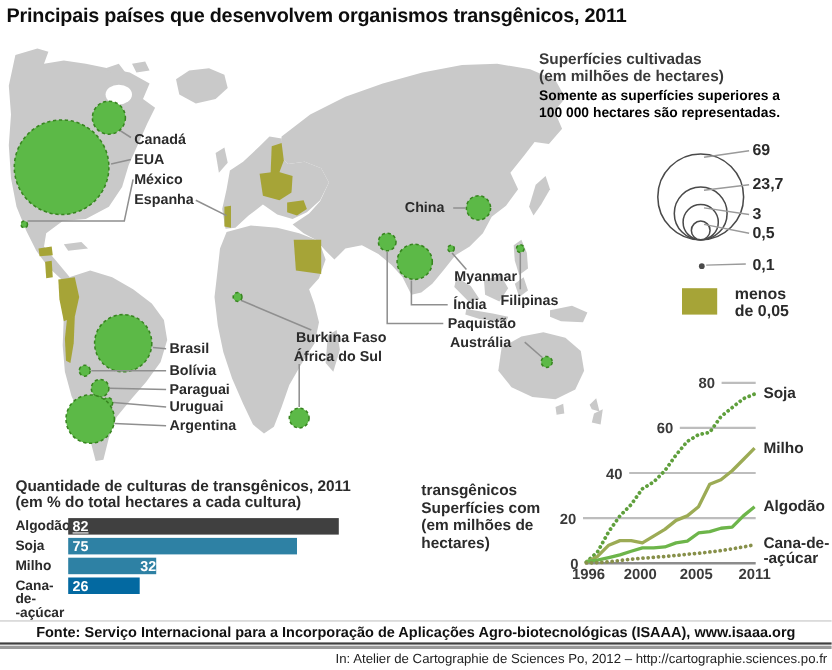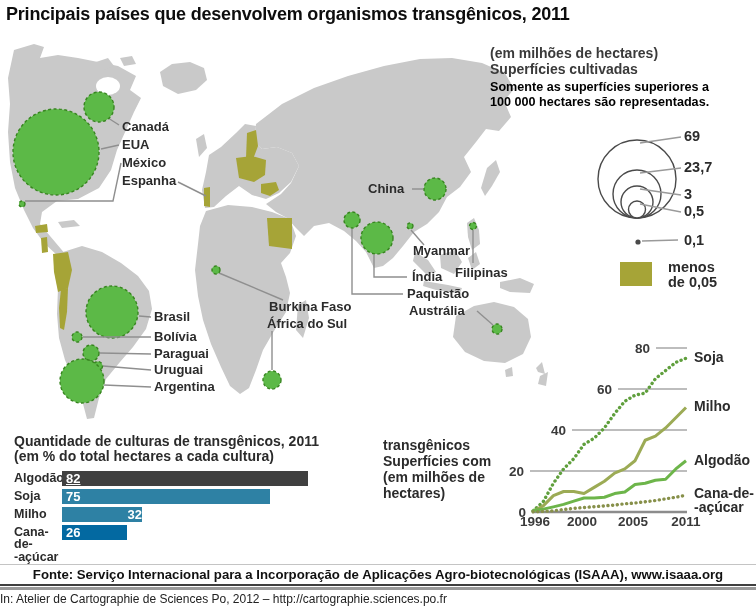--- a/index.html
+++ b/index.html
@@ -35,21 +35,21 @@
   .axis0{stroke:#8c8c8c;stroke-width:2.4;}
   .tick-label{font-size:13.5px;font-weight:bold;fill:#3a3a3a;}
   .series-label{font-size:14px;font-weight:bold;fill:#2b2b2b;}
   .s-solid{fill:none;stroke-width:3;stroke-linejoin:round;}
   .s-dotted{fill:none;stroke-width:3.4;stroke-linecap:round;stroke-linejoin:round;stroke-dasharray:0.1 4.6;}
   
   #footer-source{left:0;top:567px;width:756px;text-align:center;font-size:13.2px;font-weight:bold;color:#111;}
   #footer-rule-top{left:0;top:564px;width:756px;height:1px;background:#c4c4c4;}
   #footer-rule-a{left:0;top:584px;width:756px;height:2px;background:#3f3f3f;}
   #footer-rule-b{left:0;top:587px;width:756px;height:3px;background:#9a9a9a;}
-  #footer-credit{left:0;top:592px;width:752px;text-align:left;font-size:12px;color:#222;}
+  #footer-credit{left:0;top:592px;width:752px;text-align:right;font-size:12px;color:#222;}
 </style>
 </head>
 <body>
 
 <div id="main-title" class="abs">Principais países que desenvolvem organismos transgênicos, 2011</div>
 
 <svg id="map-svg" class="abs" width="756" height="406" viewBox="0 34 756 406">
   <g id="continents">
     <path class="land" d="M14,50 L34,44 L44,47 L40,58 L58,55 L78,58 L98,62 L118,66 L136,76 L130,90 L141,98 L134,112 L126,130 L117,150 L111,170 L99,188 L78,199 L57,201 L42,212 L40,224 L50,236 L61,249 L70,260 L58,256 L44,243 L33,228 L24,210 L15,188 L10,162 L8,132 L10,104 L8,78 Z"></path>
     <path class="land" d="M96,62 L108,58 L114,66 L104,70 Z M120,58 L132,56 L136,64 L124,66 Z"></path>
@@ -128,22 +128,22 @@
       <polyline points="473,230 473,263" class="leader"></polyline>
       <circle cx="473" cy="226" r="3.5" class="marker"></circle>
       <text x="455" y="277" class="country-label">Filipinas</text>
       <polyline points="477,311 493,325" class="leader"></polyline>
       <circle cx="497" cy="329" r="5" class="marker"></circle>
       <text x="409" y="315" class="country-label">Austrália</text>
     </g>
 </svg>
 
 <div id="legend" class="abs">
+  <div class="lg-title">Superfícies cultivadas</div>
   <div class="lg-title">(em milhões de hectares)</div>
-  <div class="lg-title">Superfícies cultivadas</div>
   <div class="lg-note">
     <div>Somente as superfícies superiores a</div>
     <div>100 000 hectares são representadas.</div>
   </div>
 </div>
 <svg id="legend-svg" class="abs" width="181" height="180" viewBox="575 110 181 180">
     <circle cx="637" cy="174" r="39" class="scale-circle"></circle>
     <circle cx="637" cy="189" r="24" class="scale-circle"></circle>
     <circle cx="637" cy="197" r="16" class="scale-circle"></circle>
     <circle cx="637" cy="204.5" r="8.5" class="scale-circle"></circle>

